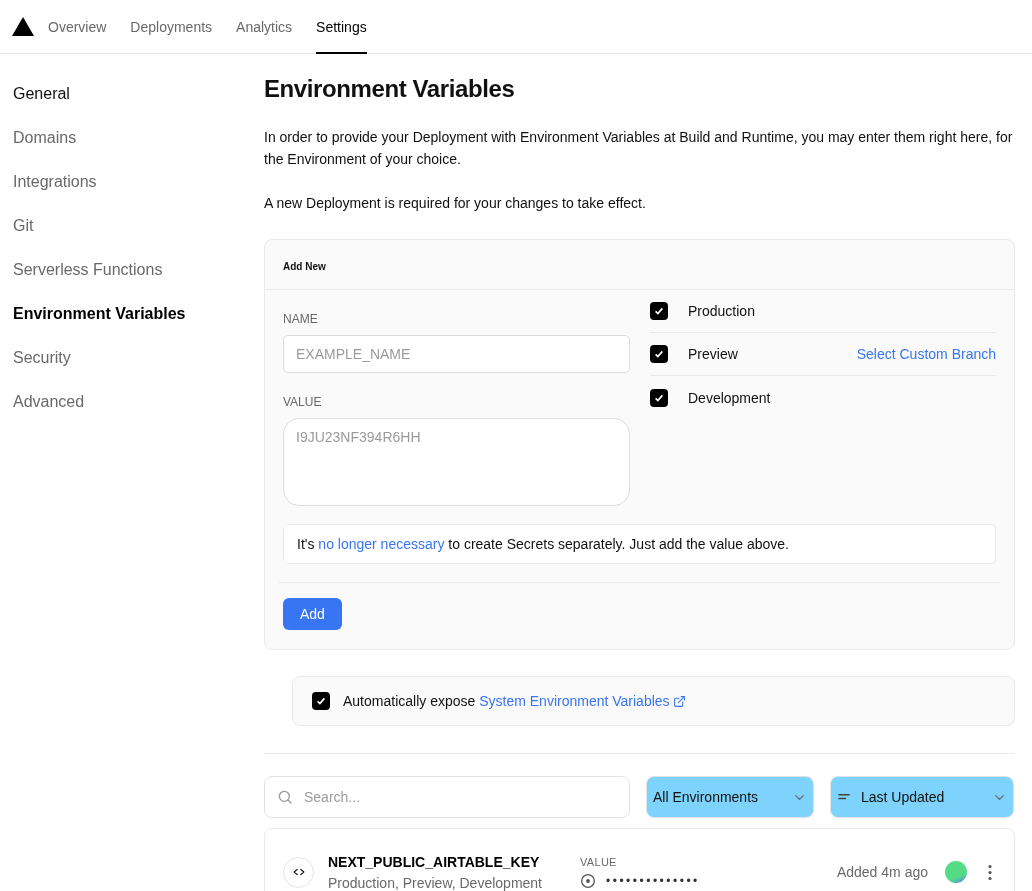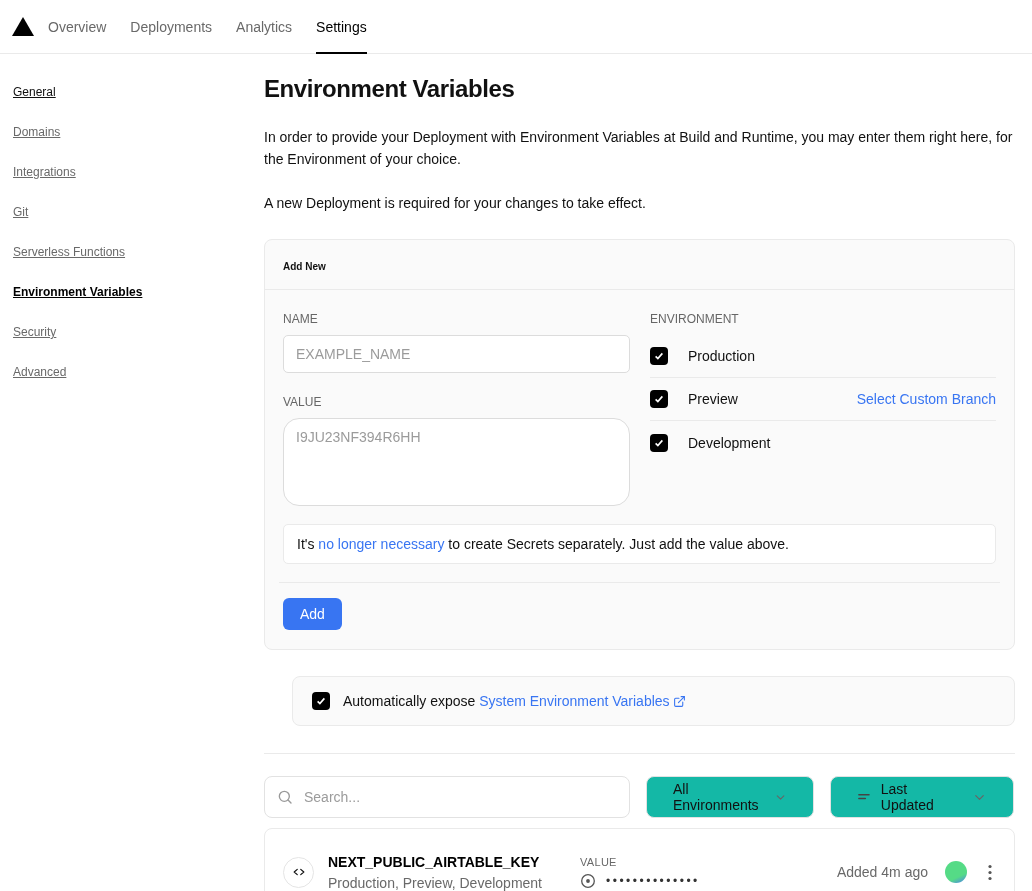--- a/index.html
+++ b/index.html
@@ -34,21 +34,21 @@
     content:""; position:absolute; left:0; right:0; bottom:-1px;
     height:2px; background:#000;
   }
 
   
   .layout { display:flex; }
   aside {
     width:264px; flex:none; padding:31px 0 0 13px;
   }
   .side-item {
-    font-size:12px; color:#696969; margin-bottom:26px; cursor:pointer;text-decoration:underline;
+    font-size:16px; color:#696969; margin-bottom:26px; cursor:pointer;
   }
   .side-item.first { color:#111; }
   .side-item.active { color:#000; font-weight:700; }
   main { flex:1; padding-right:17px; }
 
   h1.page-title {
     font-size:24px; font-weight:700; letter-spacing:-0.4px;
     margin:21px 0 0;
   }
   p.desc { margin:23px 0 0; line-height:22px; color:#111; }
@@ -122,22 +122,22 @@
   .filter-row { margin-top:22px; display:flex; gap:16px; }
   .search-box {
     width:366px; height:42px; border:1px solid #e2e2e2; border-radius:8px;
     background:#fff; display:flex; align-items:center; gap:9px; padding:0 12px;
   }
   .search-box input {
     border:none; outline:none; flex:1; font-size:14px; font-family:inherit;
     color:#111; background:transparent;
   }
   .select {
-    height:42px; border:1px solid #e2e2e2; border-radius:8px; background:#14b8a6;
-    display:flex; align-items:center; padding:0 26px; font-size:14px;
+    height:42px; border:1px solid #e2e2e2; border-radius:8px; background:#7dd3fc;
+    display:flex; align-items:center; padding:0 6px; font-size:14px;
     gap:9px; cursor:pointer;
   }
   .select.env { width:168px; justify-content:space-between; }
   .select.sort { width:184px; }
   .select .chev { margin-left:auto; display:flex; }
 
   
   .list-card {
     margin-top:10px; border:1px solid #eaeaea; border-radius:8px; background:#fff;
   }
@@ -196,21 +196,20 @@
     <section class="card">
       <div class="card-header">Add New</div>
       <div class="card-body">
         <div class="col-left">
           <label class="field-label">NAME</label>
           <input class="text-input" type="text" placeholder="EXAMPLE_NAME" style="">
           <label class="field-label">VALUE</label>
           <textarea class="text-area" placeholder="I9JU23NF394R6HH" style=""></textarea>
         </div>
         <div class="col-right">
-          <label class="field-label">ENVIRONMENT</label>
           <div class="env-row">
             <span class="checkbox">
               <svg width="12" height="12" viewBox="0 0 16 16">
                   <polyline points="3.5,8.5 6.5,11.5 12.5,4.5" stroke="#fff" stroke-width="2.2" fill="none"></polyline>
                 </svg>
             </span>
             <span>Production</span>
           </div>
           <div class="env-row">
             <span class="checkbox">

